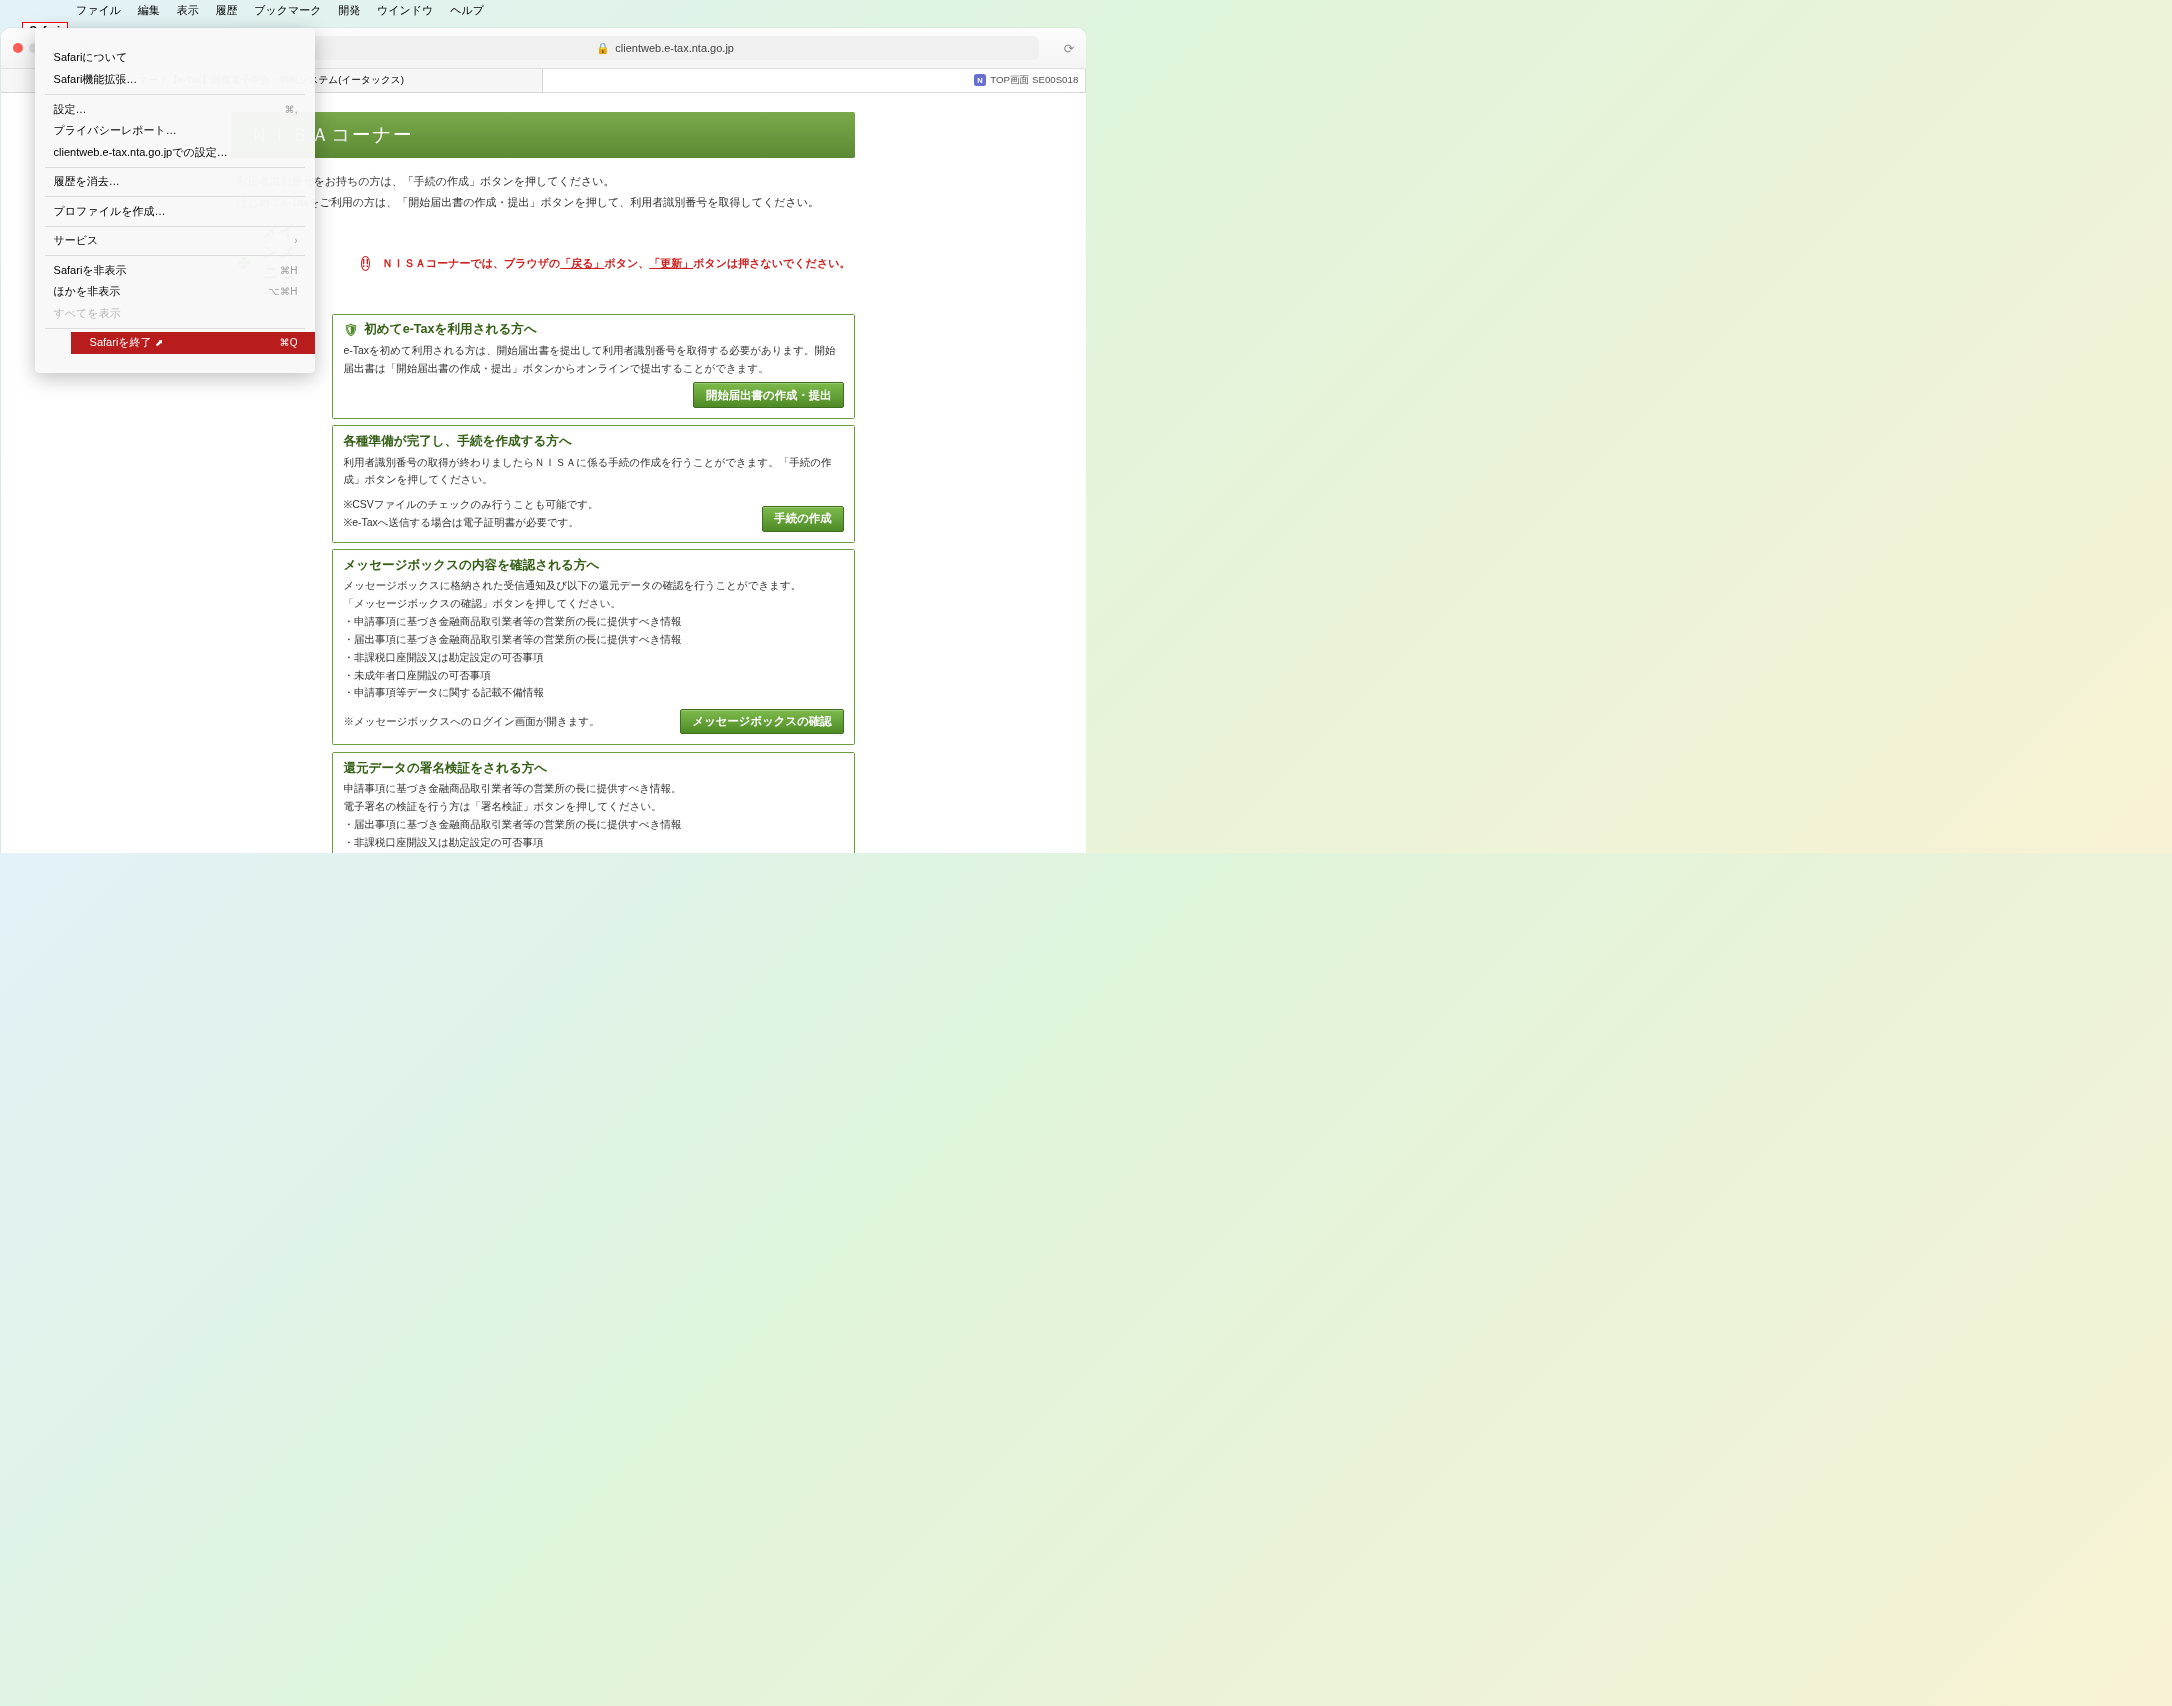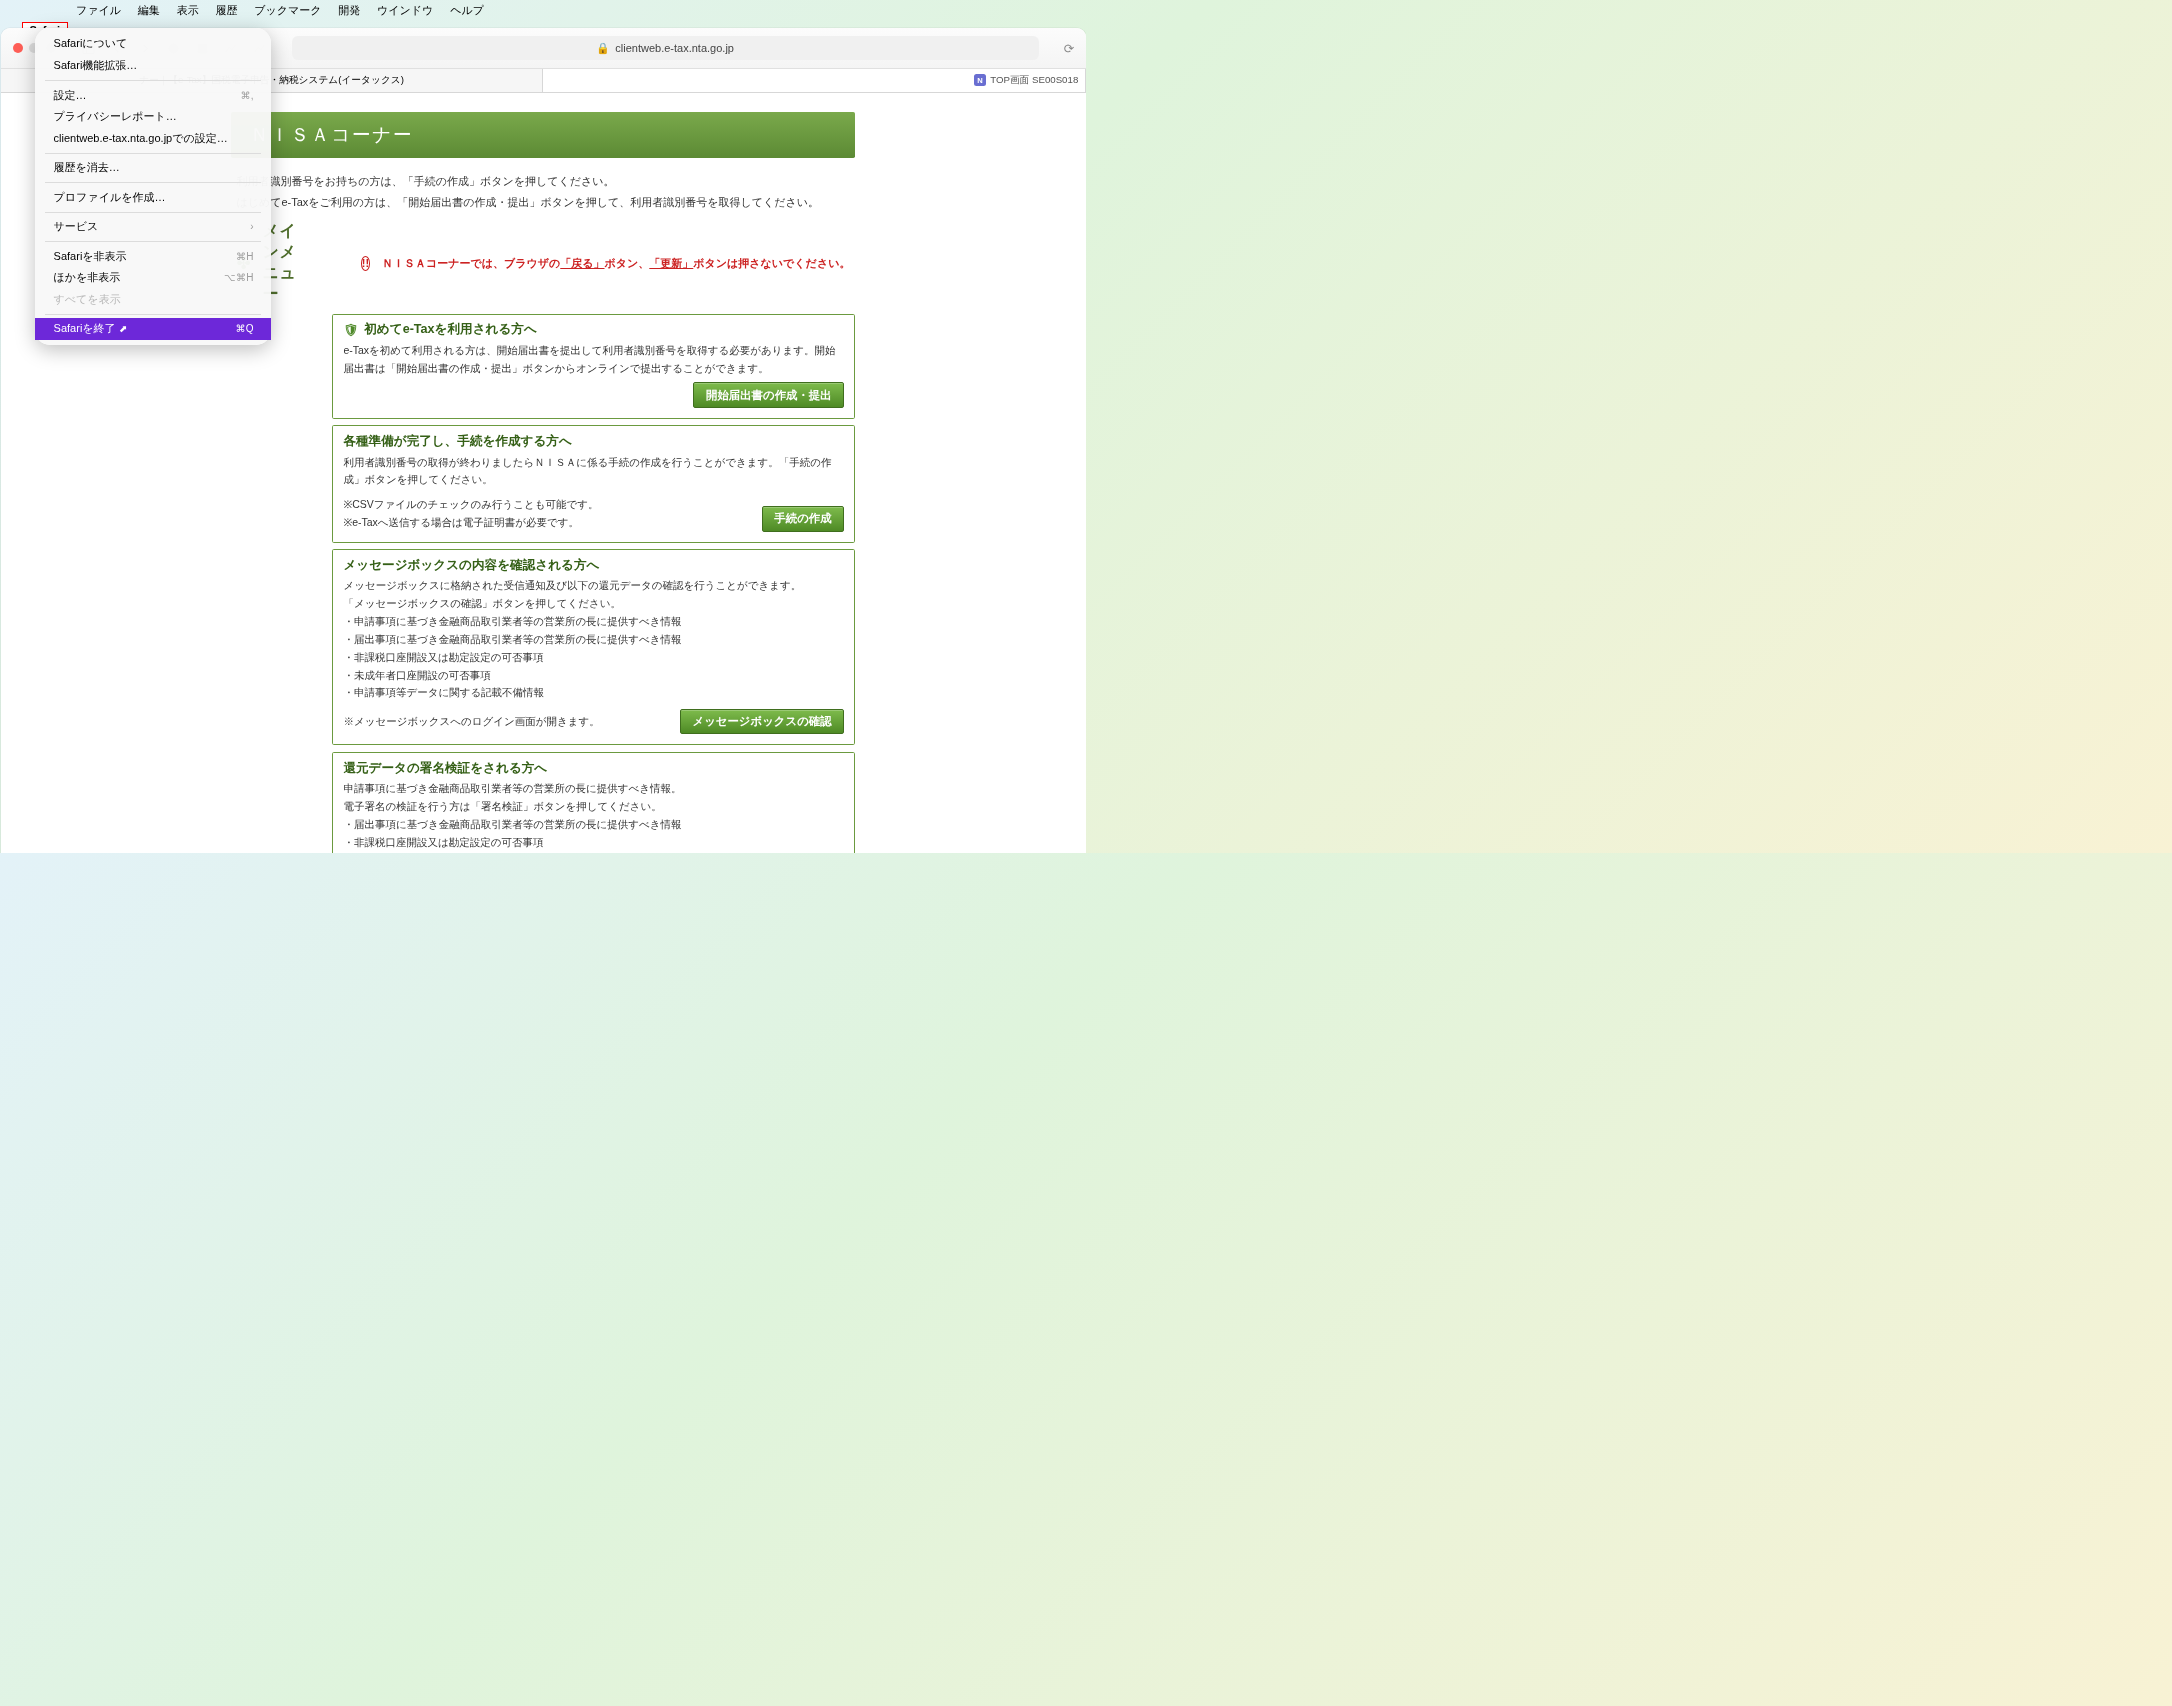--- a/index.html
+++ b/index.html
@@ -34,37 +34,38 @@
   border: 1.7px solid red;
   padding: 0.8px 6.7px;
   font-weight: 600;
   margin-top: 39px;
 }
 
 
 .dropdown {
   position: absolute;
   top: 28px; left: 35px;
-  width: 236px;
+  width: 280px;
   background: rgba(248,248,248,0.97);
-  border-radius: 15px;
+  border-radius: 5px;
   box-shadow: 0 5px 20px rgba(0,0,0,0.25);
-  padding: 5px 0;
+  padding: 19px 0;
   font-size: 11px;
   z-index: 100;
 }
 .dropdown .item {
   padding: 3.4px 17px 3.4px 18.6px;
   display: flex;
   justify-content: space-between;
   align-items: center;
 }
 .dropdown .item.highlight {
-  background: #6d28d9;
+  background: #b91c1c;
   color: #fff;
+  margin-left: 36px;
 }
 .dropdown .item.disabled { color: #b8b8b8; }
 .dropdown .sep { height: 0.8px; background: #dcdcdc; margin: 3.4px 10px; }
 .dropdown .shortcut { color: #9c9c9c; font-size: 10px; letter-spacing: 0.4px; }
 .dropdown .item.highlight .shortcut { color: #fff; }
 .cursor-icon {
   width: 10px; height: 13.5px;
   font-size: 10px;
   margin-left: 3.4px;
 }

